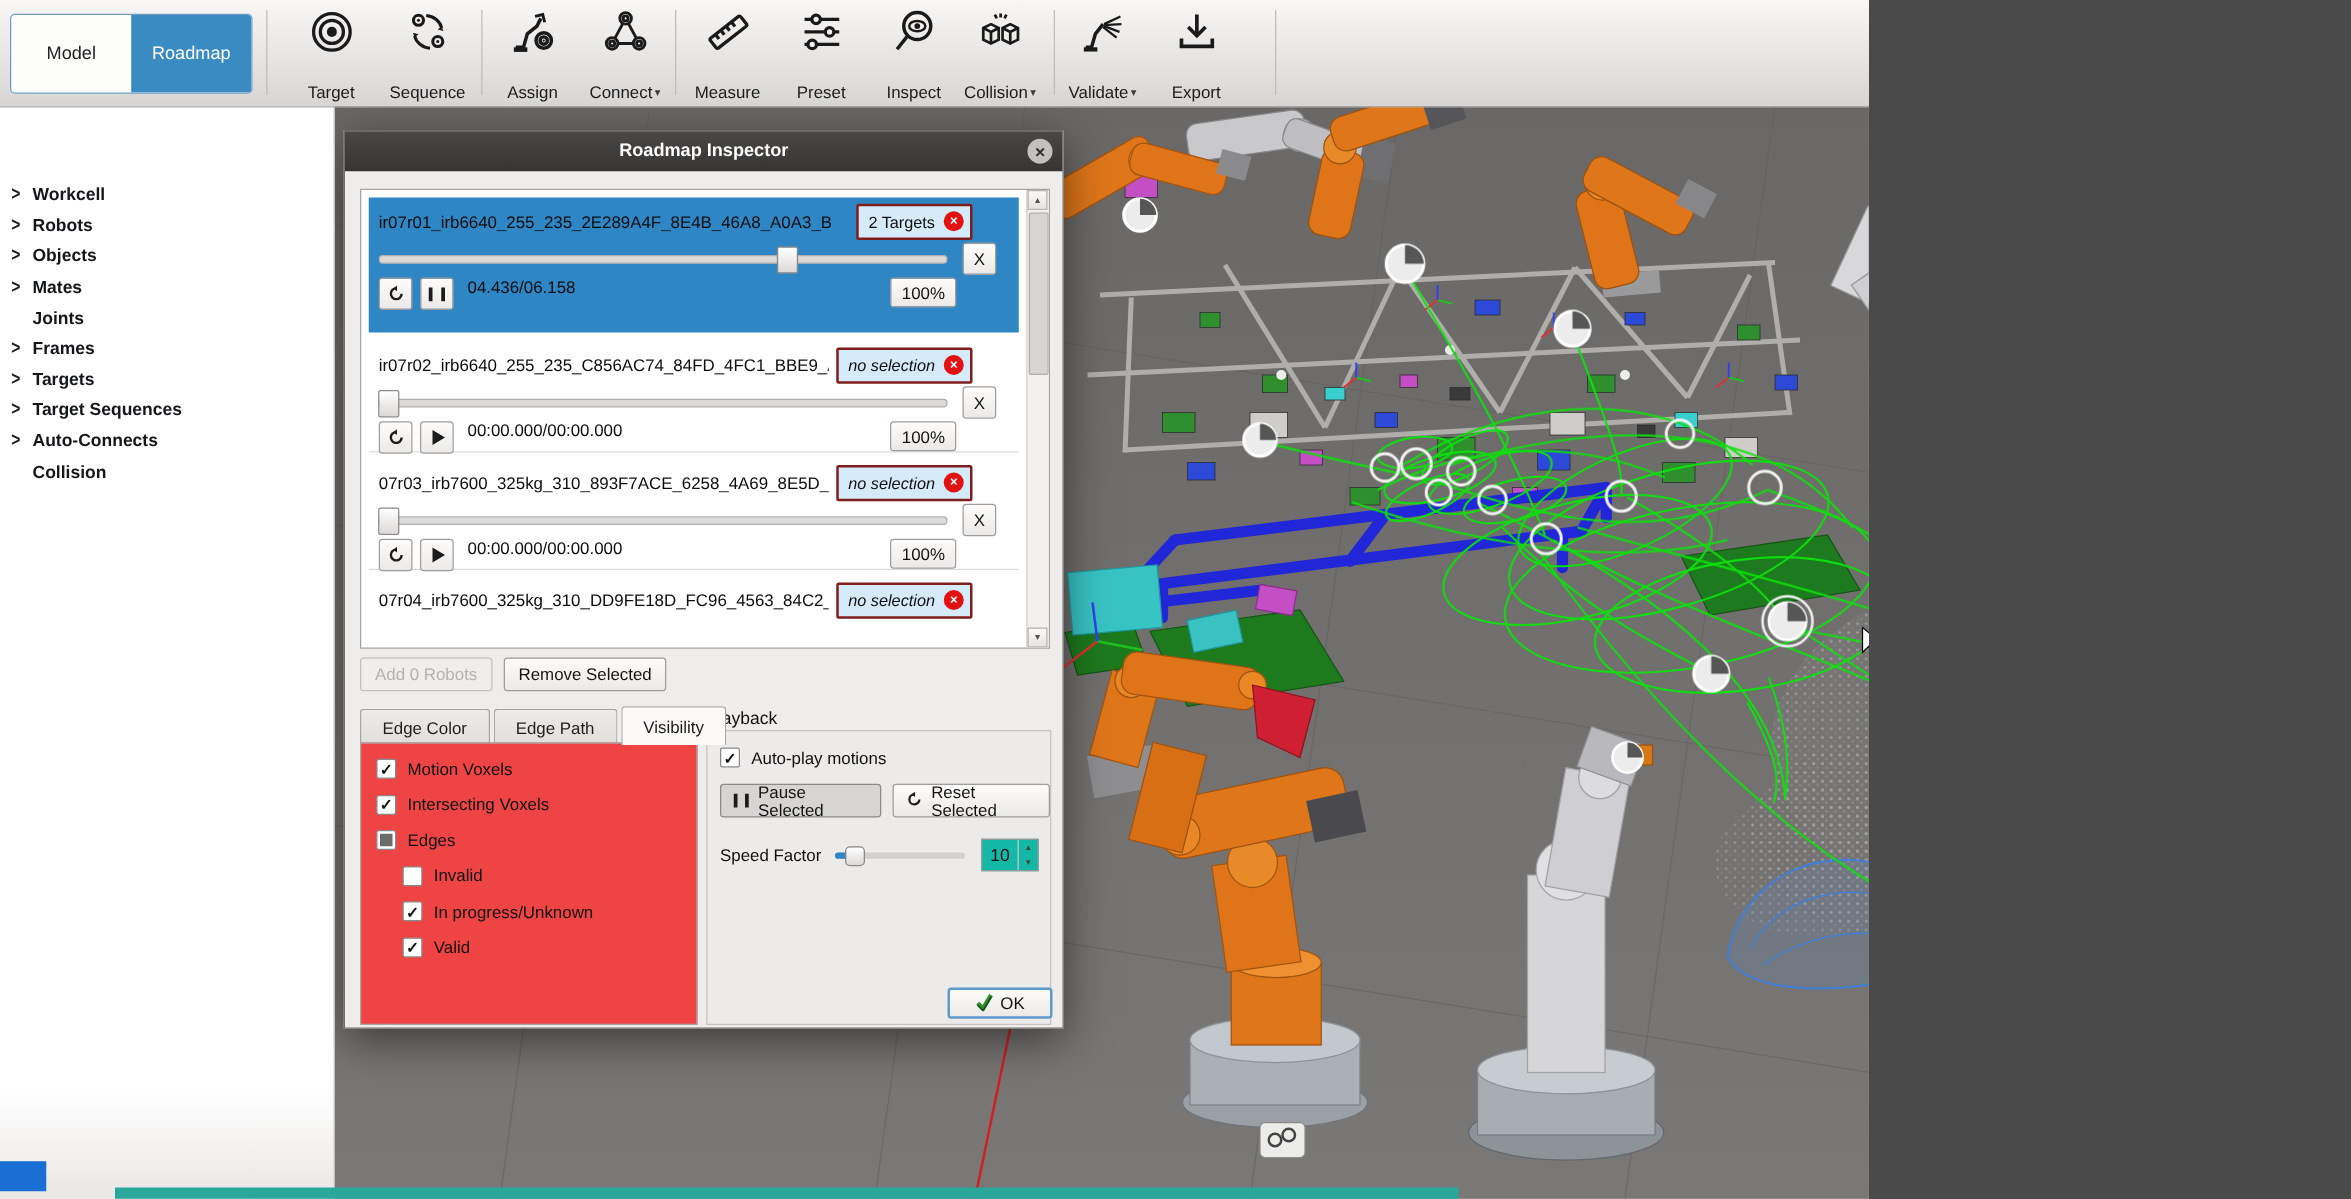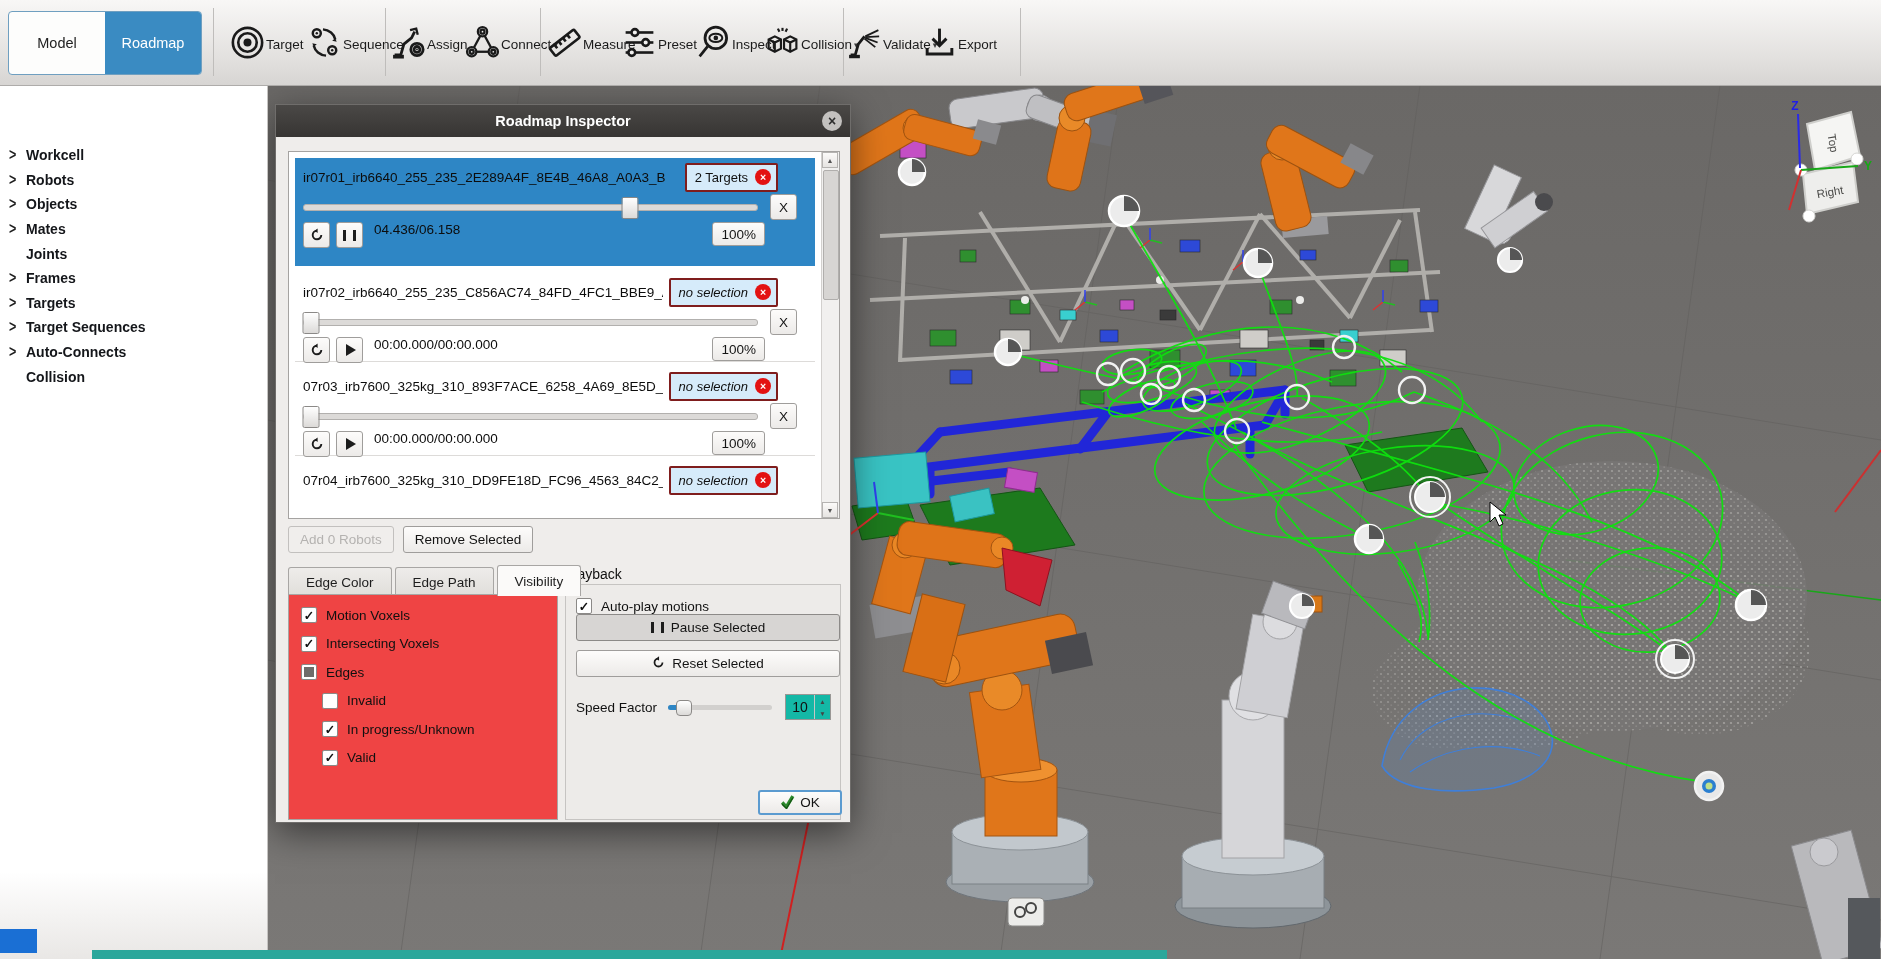--- a/index.html
+++ b/index.html
@@ -1,26 +1,26 @@
 <!DOCTYPE html>
 <html><head>
 <meta charset="utf-8">
 <style>
   html,body{margin:0;padding:0;background:#4a4a4a;}
-  .app{position:relative;width:1881px;height:959px;overflow:hidden;background:#fff;
+  .app{position:relative;width:1495px;height:959px;overflow:hidden;background:#fff;
        font-family:"Liberation Sans",sans-serif;-webkit-font-smoothing:antialiased;}
   
   .toolbar{position:absolute;left:0;top:0;width:1881px;height:85px;z-index:20;
            background:linear-gradient(#f8f7f6,#e2e0de 70%,#d7d5d3);border-bottom:1px solid #aeacaa;}
   .mode-tabs{position:absolute;left:8px;top:11px;width:192px;height:62px;border:1px solid #6f9fc0;
              border-radius:4px;overflow:hidden;display:flex;background:#fdfdfc;}
   .mode-tab{flex:1;display:flex;align-items:center;justify-content:center;font-size:14.5px;color:#222;cursor:default;}
   .mode-tab.active{background:#3a8bc2;color:#fff;}
   .vsep{position:absolute;top:8px;height:68px;width:1px;background:#bfbdbb;}
-  .tool{position:absolute;top:5px;width:72px;height:76px;display:flex;flex-direction:row;align-items:center;justify-content:space-between;}
+  .tool{position:absolute;top:5px;width:72px;height:76px;display:flex;flex-direction:column;align-items:center;justify-content:space-between;}
   .tool svg{width:37px;height:37px;margin-top:2px;flex:none;}
   .tool-label{font-size:13.5px;color:#1b1b1b;margin-top:3px;white-space:nowrap;}
   .caret{font-size:9px;color:#3c3c3c;margin-left:2px;vertical-align:1px;}
   
   .sidebar{position:absolute;left:0;top:85px;width:267px;height:874px;z-index:15;
            background:linear-gradient(#ffffff 90%,#e9e7e5);border-right:1px solid #c6c4c2;}
   .search-wrap{position:absolute;left:7px;top:13px;width:253px;height:32px;border:1px solid #97959
 3;border:1px solid #979593;border-radius:17px;background:#fff;display:flex;align-items:center;padding:0 10px;box-sizing:border-box;}
   .search-wrap svg{width:17px;height:17px;margin-right:8px;flex:none;}
   .search-input{border:0;outline:0;flex:1;font-size:15px;color:#333;background:transparent;font-family:"Liberation Sans",sans-serif;}
@@ -84,21 +84,21 @@
   .visrow{display:flex;align-items:center;height:28.5px;margin-left:12px;font-size:13.5px;color:#101010;}
   .visrow.first{margin-top:6px;}
   .visrow.indent{margin-left:33px;}
   .cb{width:16px;height:16px;background:#fff;border:1px solid #8b8987;border-radius:2px;margin-right:9px;
       display:flex;align-items:center;justify-content:center;font-size:12.5px;color:#111;flex:none;box-sizing:border-box;}
   .cb.checked::after{content:"✓";font-weight:700;}
   .cb.partial::after{content:"";width:10px;height:10px;background:#6e6c6a;display:block;}
   .pb-label{position:absolute;left:289px;top:461px;font-size:14px;color:#101010;}
   .pb-panel{position:absolute;left:289px;top:479px;width:276px;height:236px;background:#edebe9;border:1px solid #c6c4c2;box-sizing:border-box;}
   .pb-auto{display:flex;align-items:center;margin:13px 0 0 10px;font-size:13.5px;color:#101010;}
-  .pb-btns{display:flex;gap:9px;margin:0 0 0 10px;flex-direction:column;}
+  .pb-btns{display:flex;gap:9px;margin:13px 0 0 10px;}
   .pb-btn{height:27px;padding:0 10px;font-size:13.5px;gap:7px;}
   .pb-btn.pressed{background:#d7d5d3;border-color:#8c8a88;}
   .pb-speed{display:flex;align-items:center;margin:17px 0 0 10px;font-size:13.5px;color:#101010;}
   .sp-groove{width:104px;height:5px;background:#d2d0ce;border-radius:3px;margin-left:11px;position:relative;}
   .sp-fill{position:absolute;left:0;top:0;height:5px;background:#2e86c5;border-radius:3px;}
   .sp-handle{position:absolute;top:-5px;width:14px;height:14px;border-radius:4px;background:linear-gradient(#fff,#dcdad8);
              border:1px solid #8b8987;transform:translateX(-50%);}
   .spin{margin-left:13px;width:46px;height:26px;background:#14b8a6;border:1px solid #999795;display:flex;box-sizing:border-box;}
   .spin-val{flex:1;display:flex;align-items:center;justify-content:center;font-size:14px;color:#101010;}
   .spin-arrows{width:15px;border-left:1px solid #c8c6c4;display:flex;flex-direction:column;}

